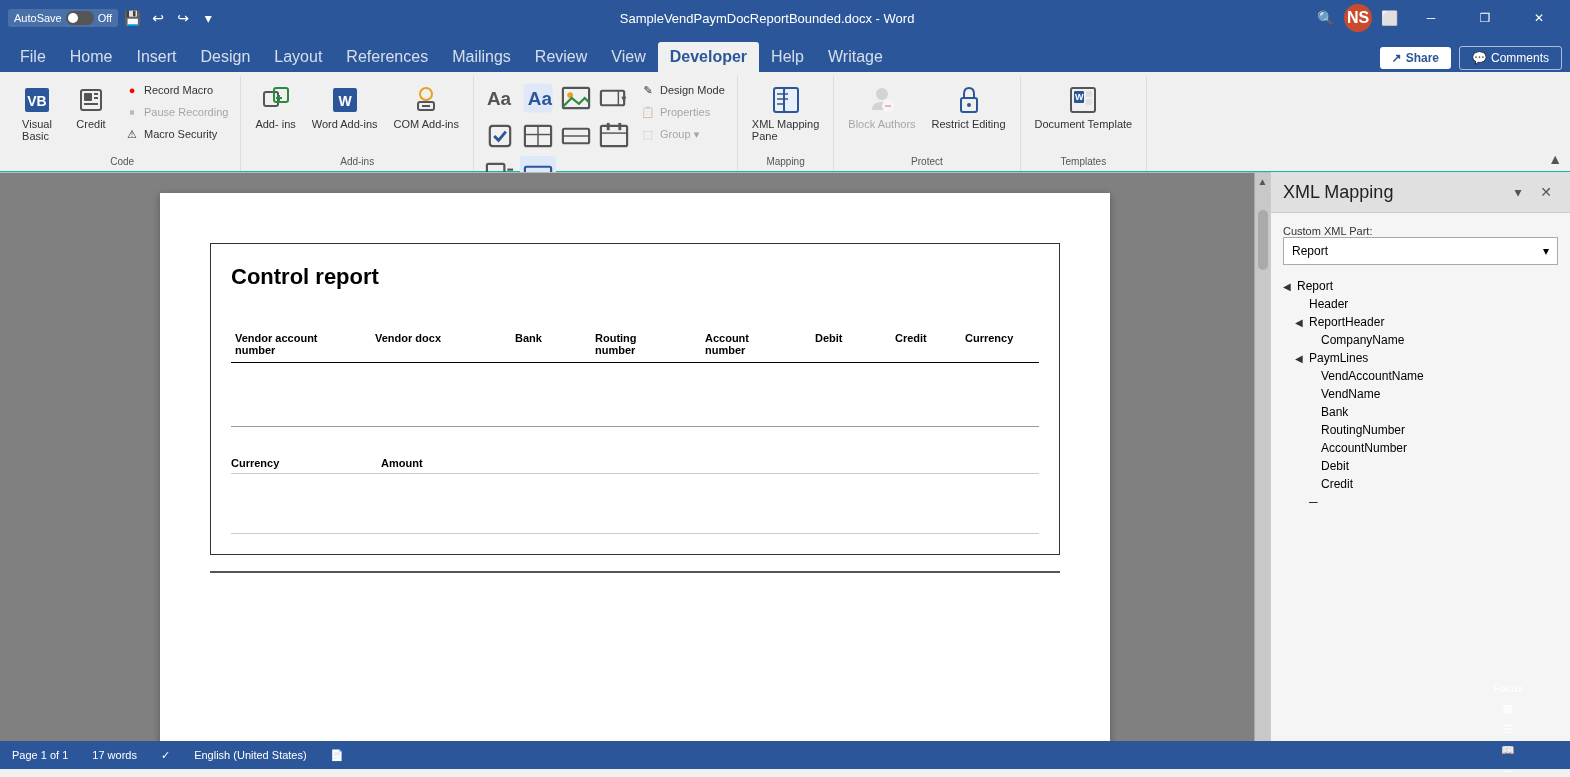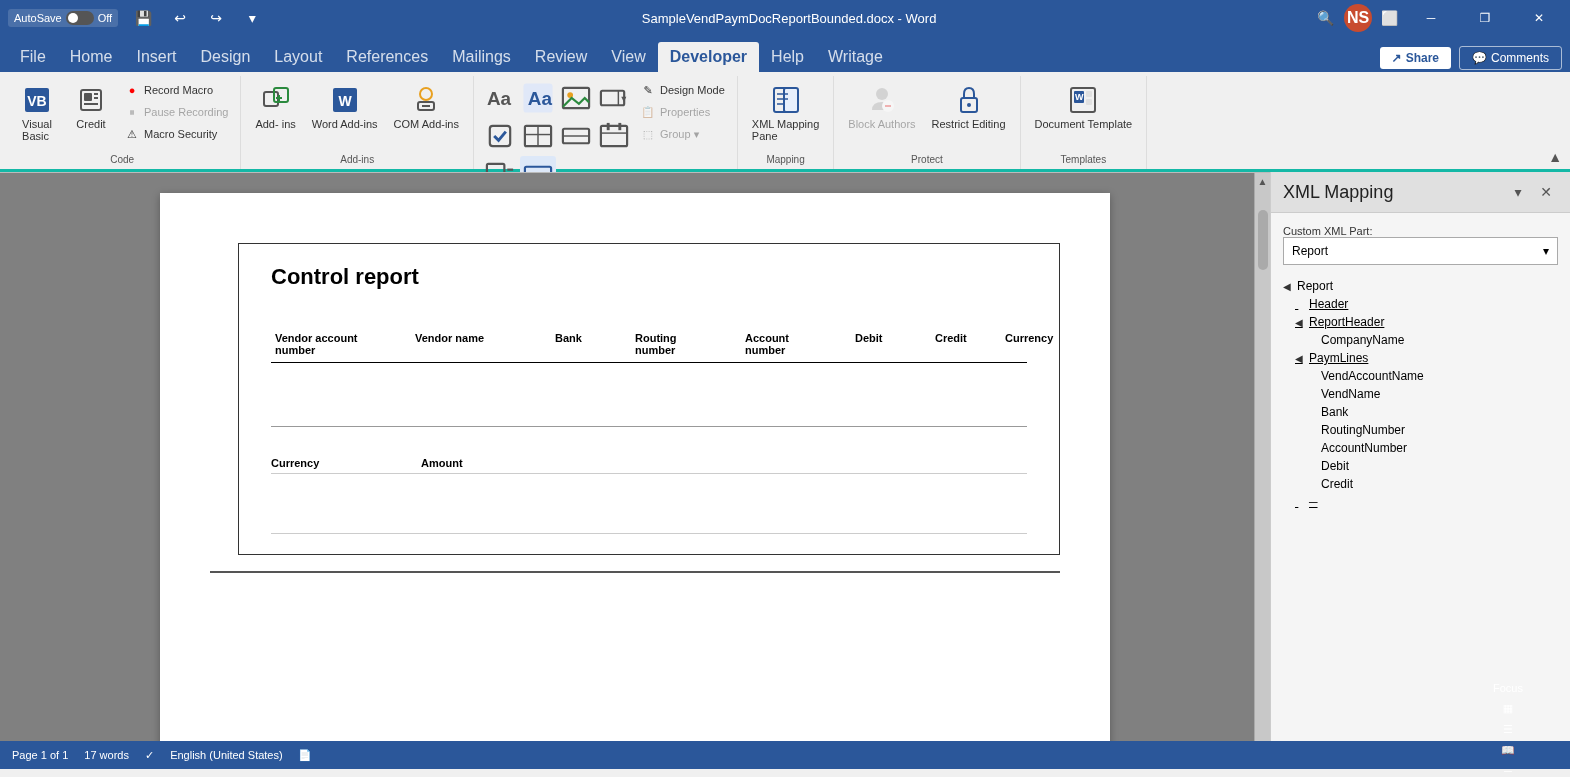--- a/index.html
+++ b/index.html
@@ -9,21 +9,21 @@
     .titlebar {
       background: #2b579a;
       color: white;
       height: 36px;
       display: flex;
       align-items: center;
       justify-content: space-between;
       padding: 0 8px;
       user-select: none;
     }
-    .titlebar-left { display: flex; align-items: center; gap: 16px; }
+    .titlebar-left { display: flex; align-items: center; gap: 5px; }
     .titlebar-center { flex: 1; text-align: center; font-size: 13px; }
     .titlebar-right { display: flex; align-items: center; gap: 8px; }
     .autosave-toggle { display: flex; align-items: center; gap: 4px; font-size: 11px; background: rgba(255,255,255,0.15); border-radius: 3px; padding: 2px 6px; }
     .toggle-pill { background: #555; border-radius: 10px; width: 28px; height: 14px; display: inline-flex; align-items: center; padding: 2px; }
     .toggle-knob { background: white; border-radius: 50%; width: 10px; height: 10px; }
     .titlebar-icon { width: 20px; height: 20px; display: flex; align-items: center; justify-content: center; cursor: pointer; font-size: 14px; }
     .titlebar-btn { width: 46px; height: 36px; display: flex; align-items: center; justify-content: center; cursor: pointer; font-size: 12px; }
     .avatar { width: 28px; height: 28px; border-radius: 50%; background: #c84b2f; color: white; font-size: 16px; font-weight: bold; display: flex; align-items: center; justify-content: center; }
 
     
@@ -42,21 +42,21 @@
       border-radius: 3px 3px 0 0;
     }
     .ribbon-tab.active { color: #2b579a; background: #f0f0f0; font-weight: 600; }
     .share-comments { display: flex; align-items: center; gap: 8px; margin-left: auto; padding-bottom: 2px; }
     .share-btn { background: white; color: #2b579a; border: none; padding: 4px 12px; border-radius: 3px; font-size: 12px; font-weight: 600; cursor: pointer; display: flex; align-items: center; gap: 4px; }
     .comments-btn { background: transparent; color: white; border: 1px solid rgba(255,255,255,0.6); padding: 4px 12px; border-radius: 3px; font-size: 12px; cursor: pointer; display: flex; align-items: center; gap: 4px; }
 
     
     .ribbon {
       background: #f0f0f0;
-      border-bottom: 3px solid #14b8a6;
+      border-bottom: 1px solid #14b8a6;
       display: flex;
       align-items: stretch;
       padding: 4px 4px 0 4px;
       height: 100px;
       position: relative;
     }
     .ribbon-group {
       display: flex;
       flex-direction: column;
       align-items: center;
@@ -128,21 +128,21 @@
       box-shadow: 0 2px 8px rgba(0,0,0,0.3);
       padding: 40px 50px;
       position: relative;
     }
     .doc-title { font-size: 22px; font-weight: bold; margin-bottom: 30px; }
     .doc-table-header { display: grid; grid-template-columns: 140px 140px 80px 110px 110px 80px 70px 80px; gap: 0; border-bottom: 1px solid #000; padding-bottom: 4px; margin-bottom: 4px; font-size: 11px; font-weight: bold; }
     .doc-table-header span, .doc-table-row span { padding: 2px 4px; }
     .doc-table-row { display: grid; grid-template-columns: 140px 140px 80px 110px 110px 80px 70px 80px; border-bottom: 1px solid #999; min-height: 50px; }
     .doc-section { margin-top: 30px; }
     .doc-section-row { display: grid; grid-template-columns: 150px 200px; gap: 0; font-size: 11px; font-weight: bold; border-bottom: 1px solid #ccc; padding-bottom: 4px; }
-    .doc-border { border: 1px solid #333; padding: 20px 32px; margin-top: 10px; margin-left: 28px; }
+    .doc-border { border: 1px solid #333; padding: 20px 20px; margin-top: 10px; }
     .ruler { height: 20px; background: #e8e8e8; border-bottom: 1px solid #bbb; }
 
     
     .xml-panel {
       width: 300px;
       background: #f5f5f5;
       border-left: 1px solid #ccc;
       display: flex;
       flex-direction: column;
     }
@@ -166,35 +166,35 @@
       background: white;
       font-size: 12px;
       margin-bottom: 12px;
       display: flex;
       align-items: center;
       justify-content: space-between;
       cursor: pointer;
     }
     .xml-tree { font-size: 12px; }
     .xml-tree-row { display: flex; align-items: center; gap: 2px; padding: 2px 0; }
-    .xml-indent-1 { padding-left: 12px; text-decoration: underline; }
+    .xml-indent-1 { padding-left: 12px; }
     .xml-indent-2 { padding-left: 24px; }
     .tree-arrow { font-size: 10px; color: #333; width: 12px; }
     .tree-leaf { width: 12px; }
 
     
     .statusbar {
       background: #2b579a;
       color: white;
       height: 28px;
       display: flex;
       align-items: center;
       padding: 0 12px;
       font-size: 11px;
-      gap: 16px;
+      gap: 24px;
     }
     .statusbar-right { margin-left: auto; display: flex; align-items: center; gap: 8px; flex-direction: column; }
     .zoom-slider { width: 100px; height: 4px; background: rgba(255,255,255,0.4); border-radius: 2px; position: relative; }
     .zoom-thumb { position: absolute; right: 10%; top: -4px; width: 12px; height: 12px; border-radius: 50%; background: white; }
 
     
     .ribbon-collapse {
       position: absolute;
       right: 8px;
       bottom: 4px;
@@ -496,21 +496,21 @@
     <div style="display:flex;flex:1;position:relative;">
       <div class="doc-scroll" style="flex:1;">
         <div class="doc-page">
           <div class="doc-border">
             <div class="doc-title">Control report</div>
 
             <div style="margin-bottom:40px;"></div>
 
             <div class="doc-table-header">
               <span>Vendor account<br>number</span>
-              <span>Vendor name</span>
+              <span>Vendor docx</span>
               <span>Bank</span>
               <span>Routing<br>number</span>
               <span>Account<br>number</span>
               <span>Debit</span>
               <span>Credit</span>
               <span>Currency</span>
             </div>
 
             <div class="doc-table-row" style="min-height:60px;">
             </div>

